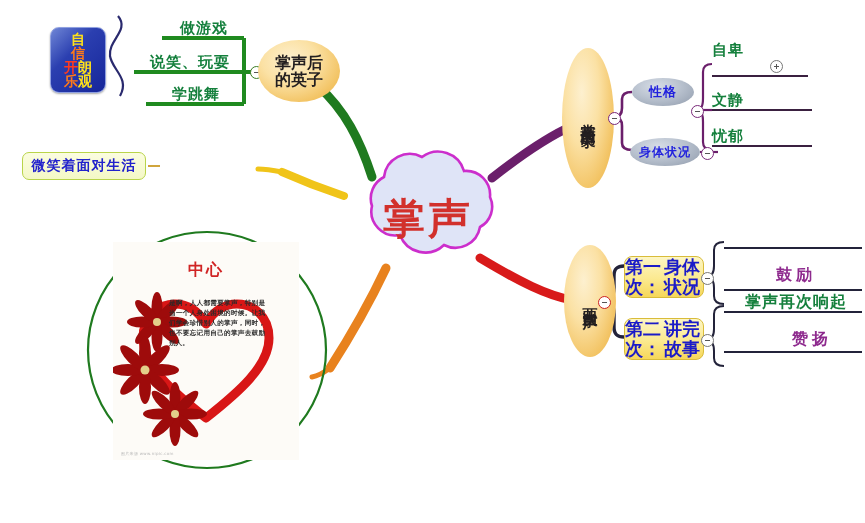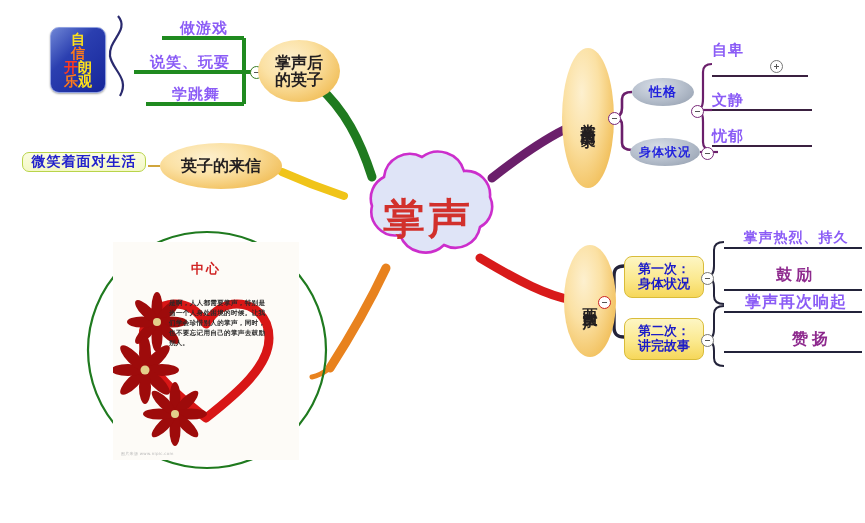--- a/index.html
+++ b/index.html
@@ -62,36 +62,36 @@
     background:linear-gradient(180deg,#fbfde0 0%,#f4f8c6 100%);
     border:1.6px solid #b9d44a;
     display:flex;align-items:center;justify-content:center;
     color:#2222cc;font-weight:bold;font-size:14px;letter-spacing:1px;
   }
 
   .box-yellow{
     border-radius:8px;
     background:linear-gradient(180deg,#fdf6c4 0%,#fbe98f 55%,#f6d75a 100%);
     border:1.4px solid #d9bc3a;
-    display:flex;flex-direction:column;align-items:center;justify-content:center;
-    color:#1b1bc8;font-weight:bold;font-size:13px;line-height:1.12;
+    display:flex;flex-direction:row;justify-content:center;
+    color:#1b1bc8;font-weight:bold;font-size:18px;line-height:1.12;
   }
 
   .box-white-purple{
     border-radius:9px;
     background:#ffffff;
     border:1.6px solid #8d2b8d;
     display:flex;align-items:center;justify-content:center;
     color:#1a1a1a;font-weight:bold;font-size:13px;letter-spacing:.5px;
   }
 
   
   .leaf{
     display:flex;align-items:center;justify-content:center;
-    font-weight:bold;color:#8b5cf6;font-size:15px;letter-spacing:1px;
+    font-weight:bold;color:#15803d;font-size:15px;letter-spacing:1px;
     white-space:nowrap;
   }
   .leaf.purple{color:#8e2a8e;letter-spacing:4px;}
 
   
   .toggle{
     position:absolute;width:11px;height:11px;border-radius:50%;
     background:#ffffff;border:1px solid #777;
     display:flex;align-items:center;justify-content:center;
   }
@@ -104,21 +104,21 @@
   
   #picture-card{
     left:92px;top:232px;width:230px;height:236px;
   }
   #pic-inner{
     position:absolute;left:21px;top:10px;width:186px;height:218px;
     background:#fdfbf7;
   }
   .pic-title{
     position:absolute;left:0;right:0;top:18px;text-align:center;
-    font-size:13px;font-weight:bold;color:#d02424;letter-spacing:2px;
+    font-size:16px;font-weight:bold;color:#d02424;letter-spacing:2px;
   }
   .pic-body{
     position:absolute;left:56px;top:56px;width:96px;height:120px;
     font-size:6.6px;line-height:1.52;color:#2a2a2a;font-weight:bold;
     text-align:justify;
   }
   .pic-credit{
     position:absolute;left:8px;bottom:4px;font-size:4px;color:#b9b9b9;letter-spacing:.3px;
   }
 </style>
@@ -223,25 +223,22 @@
   <div class="node leaf" style="left:144px;top:84px;width:104px;height:20px;">学跳舞</div>
 
   <div class="toggle green" style="left:250px;top:66px;">
       <i></i>
     </div>
 
   <div class="node ell-orange" style="left:258px;top:40px;width:82px;height:62px;font-size:16px;">
     <div style="width:54px;">掌声后的英子</div>
   </div>
 
-  <div class="node box-lime" style="left:22px;top:152px;width:124px;height:20px;">微笑着面对生活</div>
-
-  <div class="node ell-orange" style="left:160px;top:143px;width:122px;height:46px;font-size:16px;">
-    <div>英子的来信</div>
-  </div>
+  <div class="node box-lime" style="left:22px;top:152px;width:124px;height:28px;">微笑着面对生活</div>
+
 
   <div class="node ell-orange" style="left:562px;top:48px;width:52px;height:140px;font-size:15px;">
     <div class="vertical-text">掌声前的英子</div>
   </div>
   <div class="toggle purple" style="left:608px;top:112px;">
       <i></i>
     </div>
 
   <div class="node ell-grayblue" style="left:632px;top:78px;width:62px;height:28px;">性格</div>
   <div class="toggle purple" style="left:691px;top:105px;">
@@ -269,21 +266,20 @@
       <i></i>
     </div>
 
   <div class="node box-yellow" style="left:624px;top:256px;width:80px;height:42px;">
     <div>第一次：</div>
     <div>身体状况</div>
   </div>
   <div class="toggle" style="left:701px;top:272px;">
       <i></i>
     </div>
-  <div class="node leaf" style="left:730px;top:228px;width:132px;height:20px;font-size:14px;">掌声热烈、持久</div>
   <div class="node box-yellow" style="left:624px;top:318px;width:80px;height:42px;">
     <div>第二次：</div>
     <div>讲完故事</div>
   </div>
 
   <div class="node leaf purple" style="left:730px;top:264px;width:132px;height:22px;font-size:16px;">鼓励</div>
   <div class="toggle" style="left:701px;top:334px;">
       <i></i>
     </div>
   <div class="node leaf" style="left:730px;top:292px;width:132px;height:20px;font-size:16px;">掌声再次响起</div>

